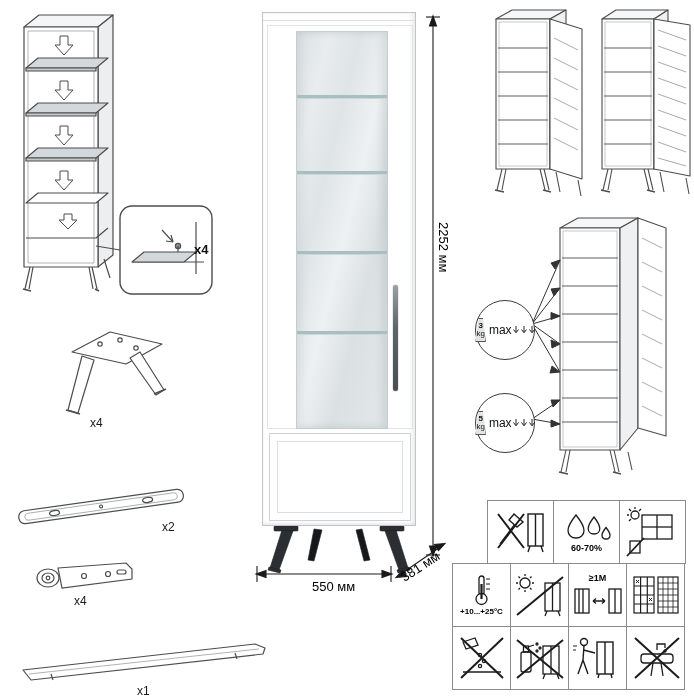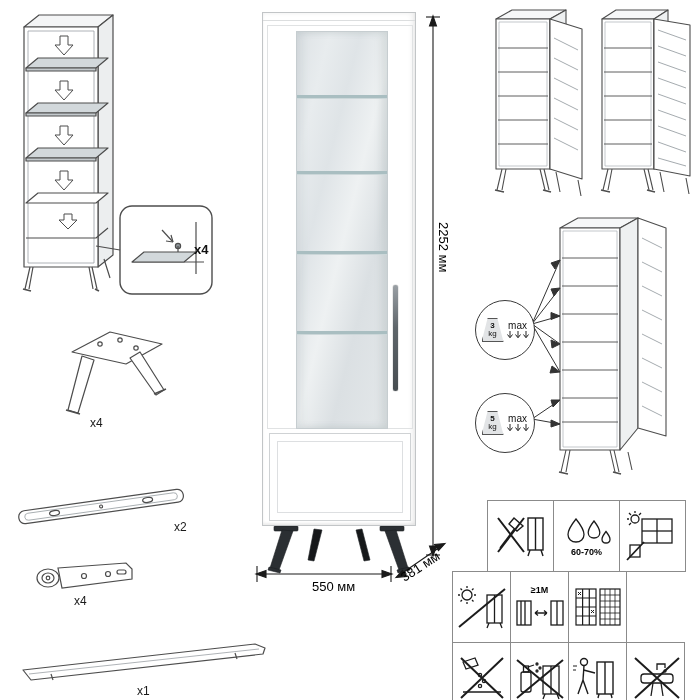--- a/index.html
+++ b/index.html
@@ -28,27 +28,27 @@
   .lower-door{position:absolute;left:6px;top:420px;width:142px;height:88px;border:1px solid #cfd2d4;background:#fff}
   .lower-door-inner{position:absolute;left:7px;top:7px;right:7px;bottom:7px;border:1px solid #dddfe1}
 
   
   .load-callout{position:absolute;width:60px;height:60px;border:1.6px solid #3a3a3a;border-radius:50%;
                 background:#fff;display:flex;align-items:center;justify-content:center;gap:3px;z-index:2}
   .weight-badge{width:22px;height:24px;background:#e2e4e6;border:1px solid #555;
                 clip-path:polygon(28% 0,72% 0,100% 100%,0 100%);
                 display:flex;flex-direction:column;align-items:center;justify-content:center;font-size:8px;line-height:8px}
   .w-val{font-weight:bold}
-  .max-wrap{display:flex;flex-direction:column;align-items:center;font-size:10px;line-height:9px;gap:1px}
+  .max-wrap{display:flex;flex-direction:row;align-items:center;font-size:12px;line-height:9px;gap:1px}
 
   
   #care-grid{position:absolute;left:452px;top:500px;width:242px;height:194px}
   .care-row{display:flex}
   .care-row+.care-row{margin-top:-1px}
-  .cell{width:59px;height:72px;border:1px solid #8b8b8b;background:#fff;position:relative;
+  .cell{width:59px;height:64px;border:1px solid #8b8b8b;background:#fff;position:relative;
         display:flex;flex-direction:column;align-items:center;justify-content:center;gap:2px}
   .cell+.cell{margin-left:-1px}
   .row-1{margin-left:35px}
   .row-1 .cell{width:67px}
   .care-text{font-size:9px;font-weight:bold;color:#000;line-height:1;white-space:nowrap}
 </style>
 </head>
 <body>
 
 <div id="sheet">
@@ -111,21 +111,21 @@
   <div class="abs" style="left:6px;top:474px;width:198px;height:66px">
     <svg width="198" height="66" viewBox="0 0 198 66">
       <g transform="rotate(-8 95 32)" fill="#ffffff" stroke="#4d4d4d" stroke-width="1.2">
         <rect x="12" y="26" width="166" height="13" rx="6"></rect>
         <rect x="18" y="29" width="154" height="7" rx="3.5" fill="none" stroke="#9aa0a4" stroke-width="0.8"></rect>
         <ellipse cx="48" cy="32.5" rx="5" ry="2.5" fill="none"></ellipse>
         <ellipse cx="142" cy="32.5" rx="5" ry="2.5" fill="none"></ellipse>
         <circle cx="95" cy="32.5" r="1.5" fill="none"></circle>
       </g>
     </svg>
-    <span class="qty" style="left:168px;top:46px">x2</span>
+    <span class="qty" style="left:156px;top:46px">x2</span>
   </div>
 
   <div class="abs" style="left:24px;top:548px;width:122px;height:62px">
     <svg width="122" height="62" viewBox="0 0 122 62">
       <g fill="#ffffff" stroke="#4d4d4d" stroke-width="1.2">
         <path d="M34,20 L102,15 L108,21 L108,31 L38,40 Z"></path>
         <ellipse cx="24" cy="30" rx="11" ry="9"></ellipse>
         <ellipse cx="24" cy="30" rx="6" ry="5" fill="none"></ellipse>
         <circle cx="24" cy="30" r="1.8" fill="none"></circle>
         <circle cx="60" cy="28" r="2.5" fill="none"></circle>
@@ -317,20 +317,31 @@
             <circle cx="9" cy="8" r="4"></circle>
             <path d="M9,0 L9,2 M1,8 L3,8 M3,2 L5,4 M15,2 L13,4 M3,14 L5,12"></path>
             <rect x="4" y="34" width="10" height="12"></rect>
             <line x1="1" y1="49" x2="18" y2="31" stroke-width="1.8"></line>
           </g>
         </svg>
       </div>
     </div>
     <div class="care-row">
       <div class="cell">
+        <svg width="54" height="32" viewBox="0 0 54 32">
+          <g fill="#fff" stroke="#1c1c1c" stroke-width="1.3">
+            <rect x="24" y="2" width="5" height="19" rx="2.5"></rect>
+            <circle cx="26.5" cy="25" r="5.5"></circle>
+            <line x1="26.5" y1="10" x2="26.5" y2="25" stroke-width="2.2"></line>
+            <path d="M31,5 h4 M31,10 h4 M31,15 h4" stroke-width="1"></path>
+          </g>
+        </svg>
+        <span class="care-text" style="font-size:8px">+10...+25°C</span>
+      </div>
+      <div class="cell">
         <svg width="54" height="48" viewBox="0 0 54 48">
           <g fill="none" stroke="#1c1c1c" stroke-width="1.3">
             <circle cx="12" cy="12" r="5"></circle>
             <path d="M12,3 V5 M12,19 V21 M3,12 H5 M19,12 H21 M5.5,5.5 L7,7 M17,17 L18.5,18.5 M18.5,5.5 L17,7 M7,17 L5.5,18.5"></path>
             <rect x="32" y="12" width="15" height="28"></rect>
             <line x1="39.5" y1="12" x2="39.5" y2="40"></line>
             <path d="M34,40 l-2,5 M45,40 l2,5"></path>
             <path d="M4,44 L50,6" stroke-width="2"></path>
           </g>
         </svg>

